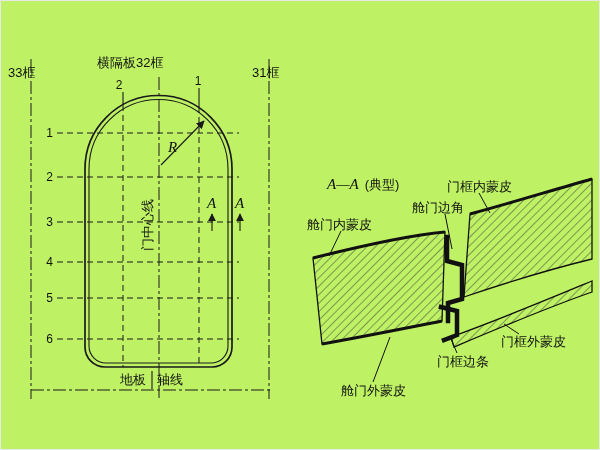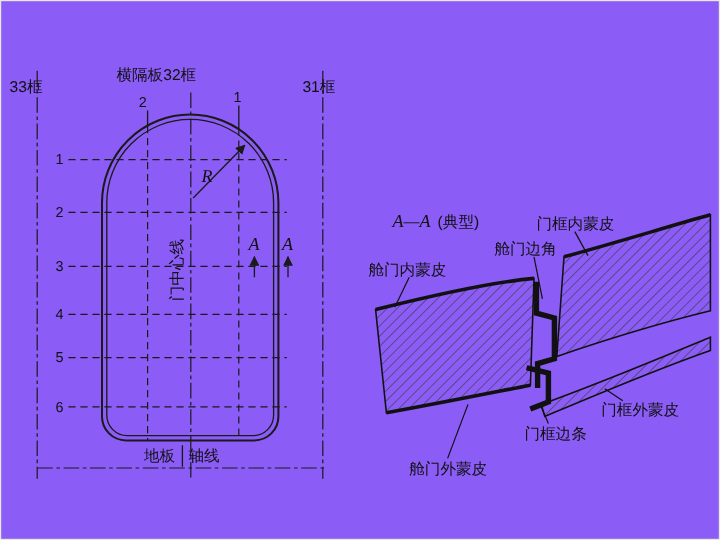--- a/index.html
+++ b/index.html
@@ -1,16 +1,16 @@
 <!DOCTYPE html>
 <html><head>
 <meta charset="utf-8">
 <style>
   html,body{margin:0;padding:0;background:#fff;}
-  .canvas{width:600px;height:450px;position:relative;background:#8b5cf6;border:1px solid #e8e8e8;box-sizing:border-box;overflow:hidden;}
+  .canvas{width:600px;height:450px;position:relative;background:#bef264;border:1px solid #e8e8e8;box-sizing:border-box;overflow:hidden;}
   svg{display:block;}
   .lbl{font:13px "Liberation Sans", sans-serif;fill:#111;}
   .num{font:12px "Liberation Sans", sans-serif;fill:#111;}
   .ital{font:italic 15px "Liberation Serif", serif;fill:#111;}
   .thin{stroke:#1a1a1a;stroke-width:1.1;fill:none;}
   .thick{stroke:#1a1a1a;stroke-width:1.7;fill:none;}
   .dash{stroke:#1a1a1a;stroke-width:1;fill:none;stroke-dasharray:6 4;}
   .dashdot{stroke:#1a1a1a;stroke-width:1;fill:none;stroke-dasharray:13 3 3 3;}
   .skin{stroke:#111;stroke-width:3;fill:none;}
   .member{stroke:#111;stroke-width:4.5;fill:none;stroke-linejoin:miter;stroke-linecap:square;}

